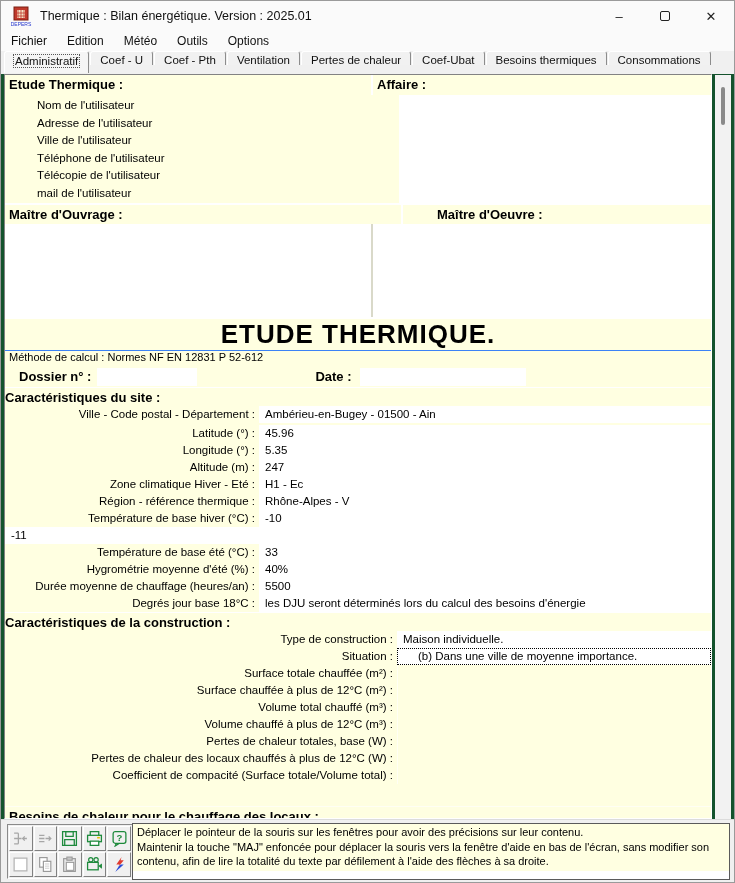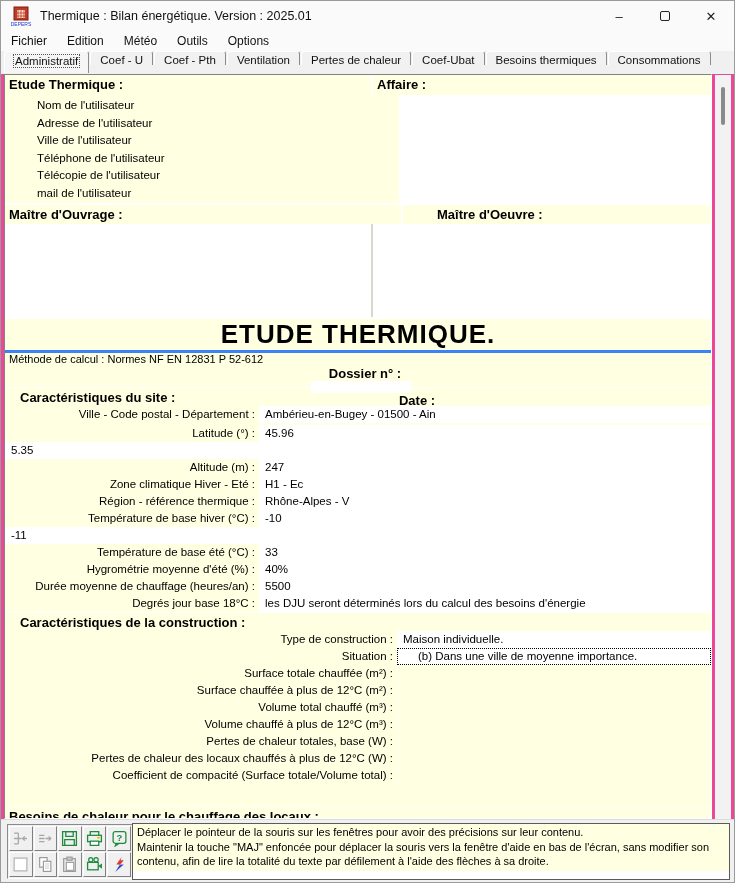--- a/index.html
+++ b/index.html
@@ -1,17 +1,17 @@
 <!DOCTYPE html>
 <html><head>
 <meta charset="utf-8">
 <style>
   * { margin:0; padding:0; box-sizing:border-box; }
   html,body { width:735px; height:883px; font-family:"Liberation Sans", sans-serif; }
-  #window { position:relative; width:735px; height:883px; background:#ec4899;
+  #window { position:relative; width:735px; height:883px; background:#14532d;
             border:1px solid #9a9a9a; overflow:hidden; }
 
   
   .titlebar { position:absolute; left:0; top:0; right:0; height:30px; background:#fafafa;
               display:flex; align-items:center; padding-left:9px; }
   .appicon { width:22px; height:22px; margin-right:8px; flex:0 0 auto; }
   .title-text { font-size:12.5px; color:#111; }
   .caption-btns { position:absolute; right:0; top:0; height:30px; display:flex; }
   .cap { width:46px; height:30px; display:flex; align-items:center; justify-content:center;
          font-size:13px; color:#222; cursor:default; }
@@ -41,26 +41,26 @@
   .grid2 { display:grid; grid-template-columns:366px 2px 1fr; }
   .sec-head { background:#ffffe1; font-weight:bold; font-size:13px; padding:2px 3px 0 4px; }
   .vdiv-w { background:#ffffff; }
   .vdiv-g { background:#d9d9c9; }
   .userblock { background:#ffffe1; padding:2px 0 0 4px; height:108px; line-height:17.5px; }
   .whitepane { background:#ffffff; }
   .hline { height:2px; background:#ffffff; }
 
   .main-title { height:33px; background:#ffffe1; border-top:2px solid #fff; text-align:center;
                 font-size:26px; font-weight:bold; letter-spacing:1px; line-height:31px; }
-  .methode { height:16px; background:#ffffe1; border-top:3px solid #3b82f6; font-size:11px; padding-left:4px; }
-  .dossier-row { height:21px; background:#ffffe1; display:flex; align-items:center;flex-direction:column; }
+  .methode { height:16px; background:#ffffe1; border-top:1px solid #3b82f6; font-size:11px; padding-left:4px; }
+  .dossier-row { height:21px; background:#ffffe1; display:flex; align-items:center; }
   .dossier-row .blbl { font-weight:bold; font-size:13px; }
   .fld { height:18px; border:none; background:#fff; font-family:"Liberation Sans",sans-serif; font-size:11.5px; padding:0 3px; }
 
-  .sect-title { height:19px; background:#ffffe1; border-top:1px solid #fff; font-weight:bold; font-size:13px; padding:2px 0 0 15px; }
+  .sect-title { height:19px; background:#ffffe1; border-top:1px solid #fff; font-weight:bold; font-size:13px; padding:2px 0 0 0; }
 
   .row { display:flex; height:17px; line-height:16px; }
   .row .lbl { width:254px; text-align:right; padding-right:4px; background:#ffffe1; flex:0 0 auto; }
   .row .val { flex:1 1 auto; background:#ffffff; padding-left:6px; }
   .row.gap-under { margin-bottom:2px; }
   .row .lbl2 { width:392px; text-align:right; padding-right:4px; background:#ffffe1; flex:0 0 auto; }
   .row .val-empty { flex:1 1 auto; background:#ffffe1; border-left:1px solid #fffff4; }
   .row .val-focus { flex:1 1 auto; background:#ffffff; padding-left:20px; border:1px dotted #000; line-height:14px; }
 
   .besoins-head { height:19px; background:#ffffe1; font-weight:bold; font-size:13px; padding:2px 16px 0 4px; margin-top:22px; border-top:1px solid #fffff4; }
@@ -167,20 +167,21 @@
     <div class="sect-title">Caractéristiques du site :</div>
     <div class="row gap-under">
         <span class="lbl">Ville - Code postal - Département :</span>
         <span class="val">Ambérieu-en-Bugey - 01500 - Ain</span>
       </div>
     <div class="row">
         <span class="lbl">Latitude (°) :</span>
         <span class="val">45.96</span>
       </div>
     <div class="row">
+        <span class="lbl">Longitude (°) :</span>
         <span class="val">5.35</span>
       </div>
     <div class="row">
         <span class="lbl">Altitude (m) :</span>
         <span class="val">247</span>
       </div>
     <div class="row">
         <span class="lbl">Zone climatique Hiver - Eté :</span>
         <span class="val">H1 - Ec</span>
       </div>

